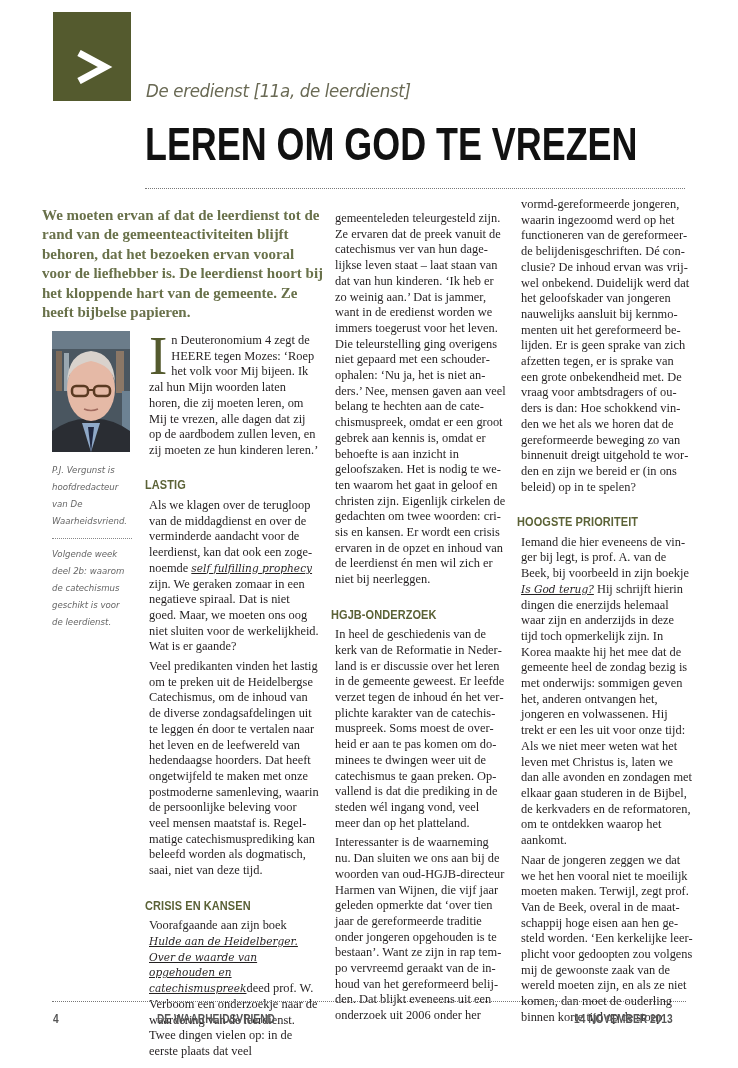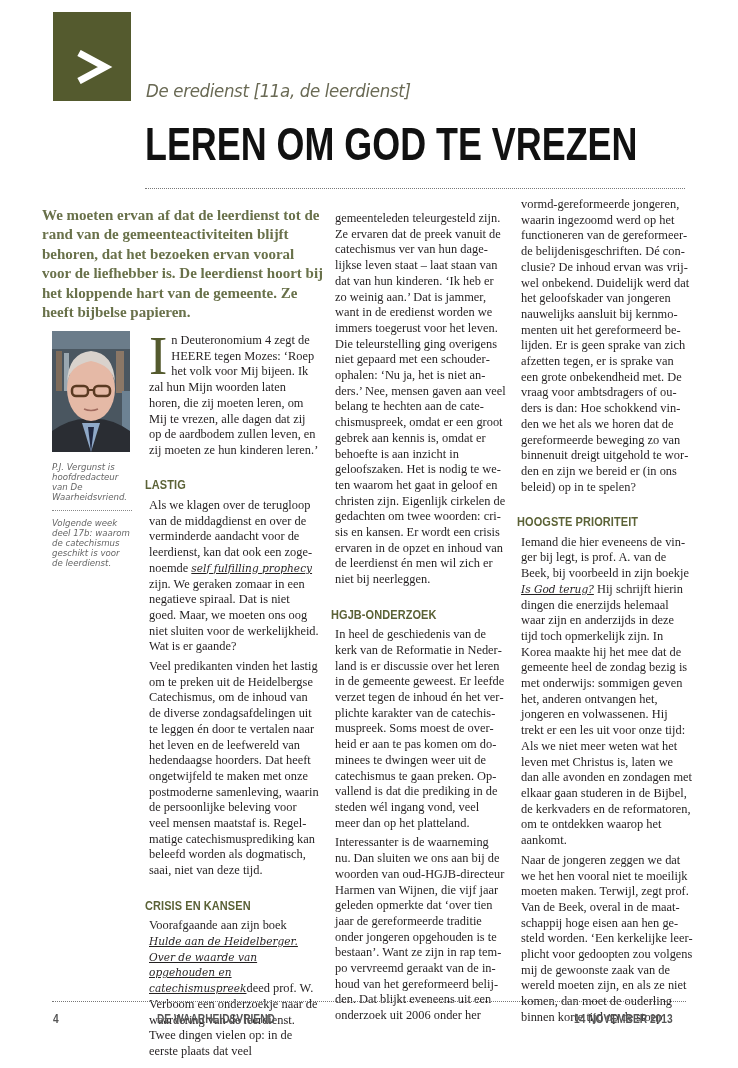--- a/index.html
+++ b/index.html
@@ -5,21 +5,21 @@
   html, body { margin:0; padding:0; background:#ffffff; }
   body { width:738px; height:1068px; position:relative; overflow:hidden; font-family:"Liberation Serif", "DejaVu Serif", serif; color:#231f20; }
   .abs { position:absolute; }
   .marker { left:53px; top:12px; width:78px; height:89px; background:#545a2e; }
   .marker svg { position:absolute; left:20px; top:38px; }
   .kicker { left:146px; top:80px; font-family:"DejaVu Sans", sans-serif; font-style:italic; font-size:18.5px; color:#6a6a55; letter-spacing:-0.4px; transform:scaleX(0.9); transform-origin:left top; white-space:nowrap; }
   .title { left:145px; top:118px; font-family:"Liberation Sans", sans-serif; font-weight:bold; font-size:46px; line-height:52px; color:#111; letter-spacing:0px; transform:scaleX(0.78); transform-origin:left top; white-space:nowrap; }
   .rule-top { left:145px; top:188px; width:540px; border-top:1px dotted #777; }
   .intro { left:42px; top:206px; width:282px; font-family:"Liberation Serif", serif; font-weight:bold; font-size:15px; line-height:19.4px; color:#69714a; }
   .photo { left:52px; top:331px; width:78px; height:121px; overflow:hidden; background:#3a4045; }
-  .caption { left:52px; top:462px; width:80px; font-family:"DejaVu Sans", sans-serif; font-style:italic; font-size:8.6px; line-height:10px; color:#666; }
+  .caption { left:52px; top:462px; width:80px; font-family:"DejaVu Sans", sans-serif; font-style:italic; font-size:8.6px; line-height:17px; color:#666; }
   .caption .sep { border-top:1px dotted #888; margin:8px 0 7px 0; width:80px; }
   .col { position:absolute; font-size:12.4px; line-height:15.7px; color:#231f20; }
   .col p { margin:4px; }
   .col1 { left:145px; top:329px; width:178px; }
   .col2 { left:331px; top:207px; width:180px; }
   .col3 { left:517px; top:193px; width:180px; }
   .col .gap { height:15.7px; }
   .head { font-family:"Liberation Sans", sans-serif; font-weight:bold; font-size:12.2px; color:#5b6236; letter-spacing:0.1px; transform:scaleX(0.9); transform-origin:left center; white-space:nowrap; }
   .dropcap { float:left; font-size:55px; line-height:44px; color:#545a2e; margin:1px 4px -2px 0; font-family:"Liberation Serif", serif; }
   .it { font-style:italic; font-family:"DejaVu Serif", serif; font-size:10.6px;text-decoration:underline; }
@@ -59,21 +59,21 @@
     <rect x="20" y="55" width="16" height="10" rx="4" fill="none" stroke="#5a3a22" stroke-width="2.5"></rect>
     <rect x="42" y="55" width="16" height="10" rx="4" fill="none" stroke="#5a3a22" stroke-width="2.5"></rect>
     <line x1="36" y1="59" x2="42" y2="59" stroke="#5a3a22" stroke-width="2"></line>
     <path d="M32,78 Q39,81 46,78" stroke="#a06a5e" stroke-width="1.5" fill="none"></path>
   </svg>
 </div>
 
 <div class="abs caption">
   <div>P.J. Vergunst is hoofdredacteur van De Waarheidsvriend.</div>
   <div class="sep"></div>
-  <div>Volgende week deel 17b: waarom de catechismus geschikt is voor de leerdienst.</div>
+  <div>Volgende week deel 2b: waarom de catechismus geschikt is voor de leerdienst.</div>
 </div>
 
 <div class="col col1">
   <p><span class="dropcap">I</span><span>n Deuteronomium 4 zegt de HEERE tegen Mozes: ‘Roep het volk voor Mij bijeen. Ik zal hun Mijn woorden laten horen, die zij moeten leren, om Mij te vrezen, alle dagen dat zij op de aardbodem zullen leven, en zij moeten ze hun kinderen leren.’</span></p>
   <div class="gap"></div>
   <div class="head">LASTIG</div>
   <p><span>Als we klagen over de terugloop van de middagdienst en over de verminderde aandacht voor de leerdienst, kan dat ook een zoge­noemde </span><span class="it">self fulfilling prophecy</span><span> zijn. We geraken zomaar in een nega­tieve spiraal. Dat is niet goed. Maar, we moeten ons oog niet sluiten voor de werkelijkheid. Wat is er gaande?</span></p>
   <p>Veel predikanten vinden het lastig om te preken uit de Heidelbergse Catechismus, om de inhoud van de diverse zondagsafdelingen uit te leggen én door te vertalen naar het leven en de leefwereld van hedendaagse hoorders. Dat heeft ongetwijfeld te maken met onze postmoderne samenleving, waar­in de persoonlijke beleving voor veel mensen maatstaf is. Regel­matige catechismusprediking kan beleefd worden als dogmatisch, saai, niet van deze tijd.</p>
   <div class="gap"></div>
   <div class="head">CRISIS EN KANSEN</div>

